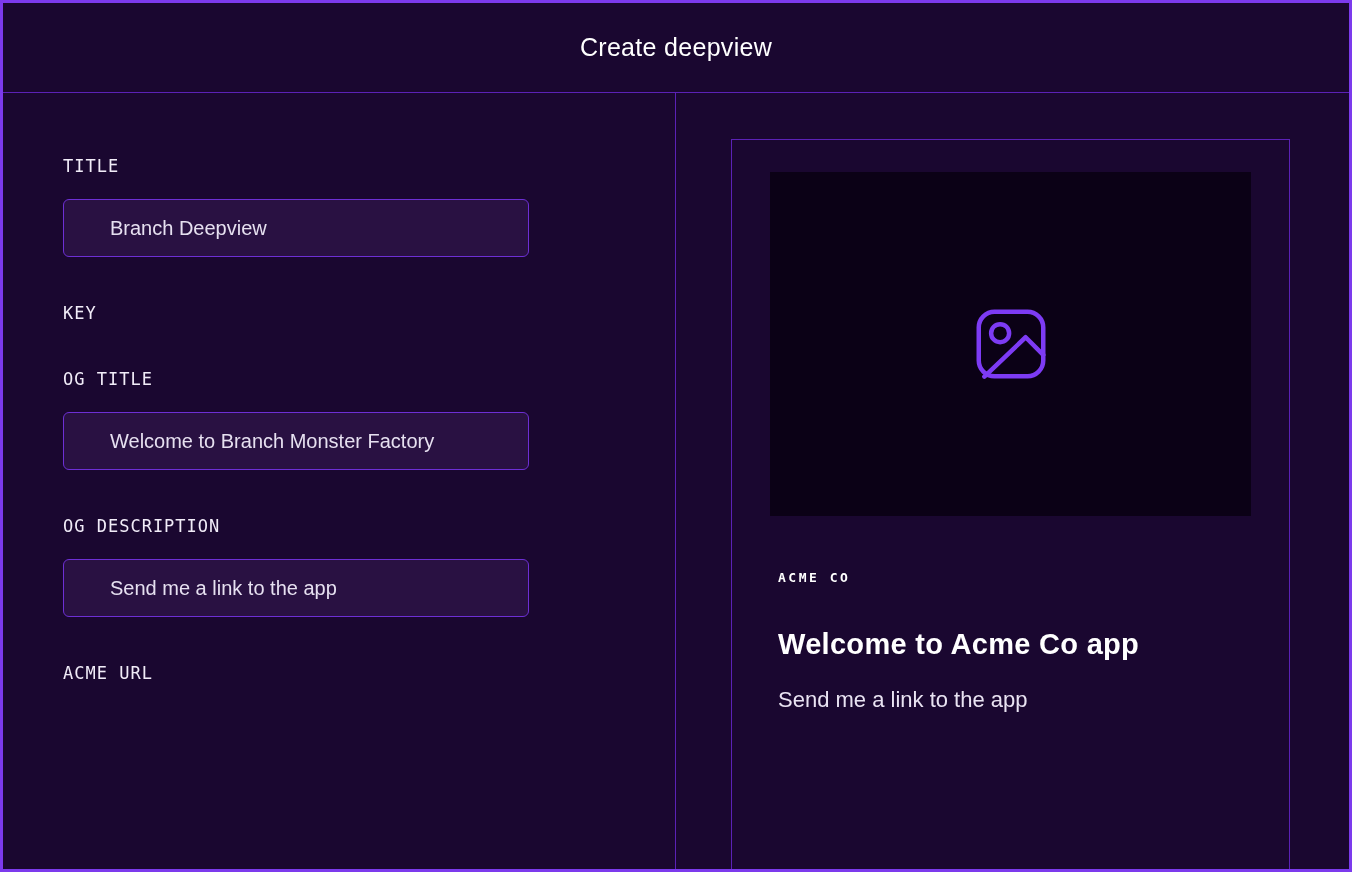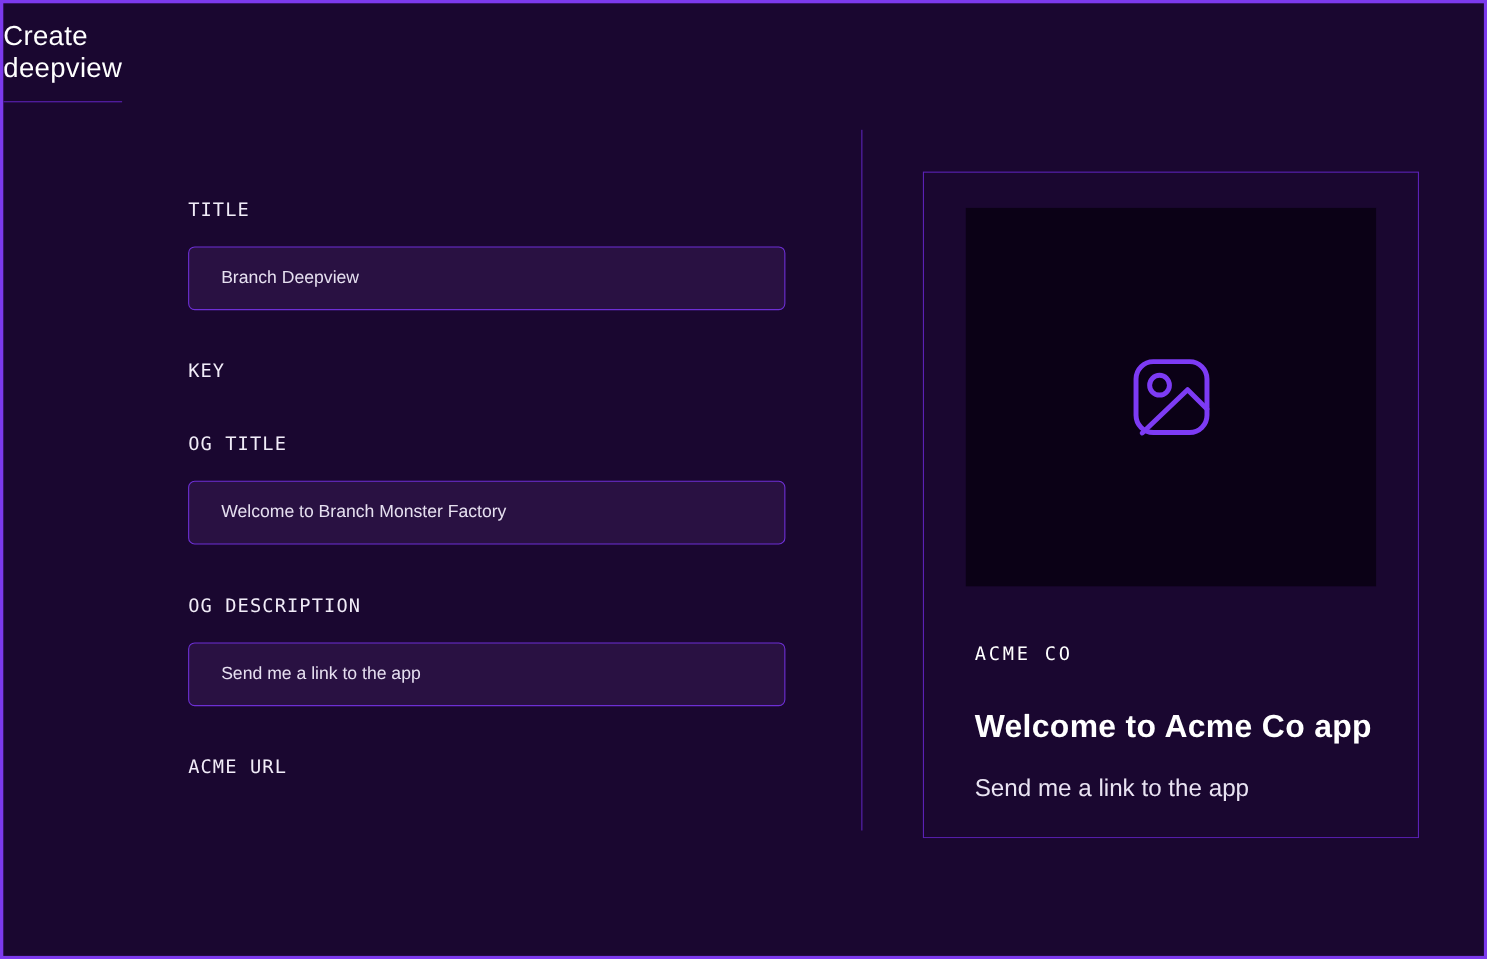--- a/index.html
+++ b/index.html
@@ -12,60 +12,60 @@
     --text-bright:#ffffff;
     --text-soft:#e6e0f0;
   }
   *{box-sizing:border-box;margin:0;padding:0;}
   html,body{background:#0d0118;}
   body{width:1352px;height:872px;overflow:hidden;font-family:"Liberation Sans",sans-serif;}
   .page{
     width:1352px;height:872px;
     background:var(--bg);
     border:3px solid var(--accent);
-    display:flex;flex-direction:row;
+    display:flex;flex-direction:column;
     overflow:hidden;
   }
   
   .header{
     height:90px;flex:0 0 90px;
     border-bottom:1.5px solid var(--line);
     display:flex;align-items:center;justify-content:center;
   }
   .header h1{
     color:var(--text-bright);
     font-size:25px;font-weight:500;letter-spacing:.3px;
   }
   
-  .content{flex:1;display:flex;min-height:0;align-items:center;}
+  .content{flex:1;display:flex;min-height:0;}
   .form-panel{
     width:673px;flex:0 0 673px;
     border-right:1.5px solid var(--line);
     padding:64px 0 0 60px;
   }
   
   .field{margin-bottom:47px;}
   .field-label{
     display:block;
     font-family:"DejaVu Sans Mono",monospace;
     font-size:17px;line-height:19px;
     letter-spacing:1px;
     color:#f1ecf8;
     margin-bottom:23px;
   }
   .field-input{
     display:block;
-    width:543px;height:58px;
+    width:466px;height:58px;
     background:var(--input-bg);
     border:1.5px solid var(--input-border);
     border-radius:6px;
-    padding:0 29px;
+    padding:0 46px;
     color:var(--text-soft);
     font-family:"Liberation Sans",sans-serif;
-    font-size:16px;
+    font-size:20px;
     outline:none;
   }
   
   .preview-panel{
     flex:1;
     padding:46px 59px 0 55px;
     overflow:hidden;
   }
   .preview-card{
     height:calc(100% + 4px);
@@ -74,23 +74,24 @@
   }
   .image-placeholder{
     height:344px;
     background:var(--placeholder-bg);
     display:flex;align-items:center;justify-content:center;
   }
   .image-placeholder svg{width:90px;height:90px;display:block;}
   .preview-text{margin:53px 0 0 8px;}
   .preview-brand{
     font-family:"DejaVu Sans Mono",monospace;
-    font-size:17px;line-height:18px;
+    font-size:13px;line-height:18px;
     letter-spacing:2.5px;
     color:var(--text-bright);
+    font-weight:bold;
   }
   .preview-title{
     margin-top:40px;
     font-size:29px;line-height:34px;font-weight:700;
     letter-spacing:.3px;
     color:var(--text-bright);
   }
   .preview-description{
     margin-top:26px;
     font-size:22px;line-height:25px;font-weight:400;

